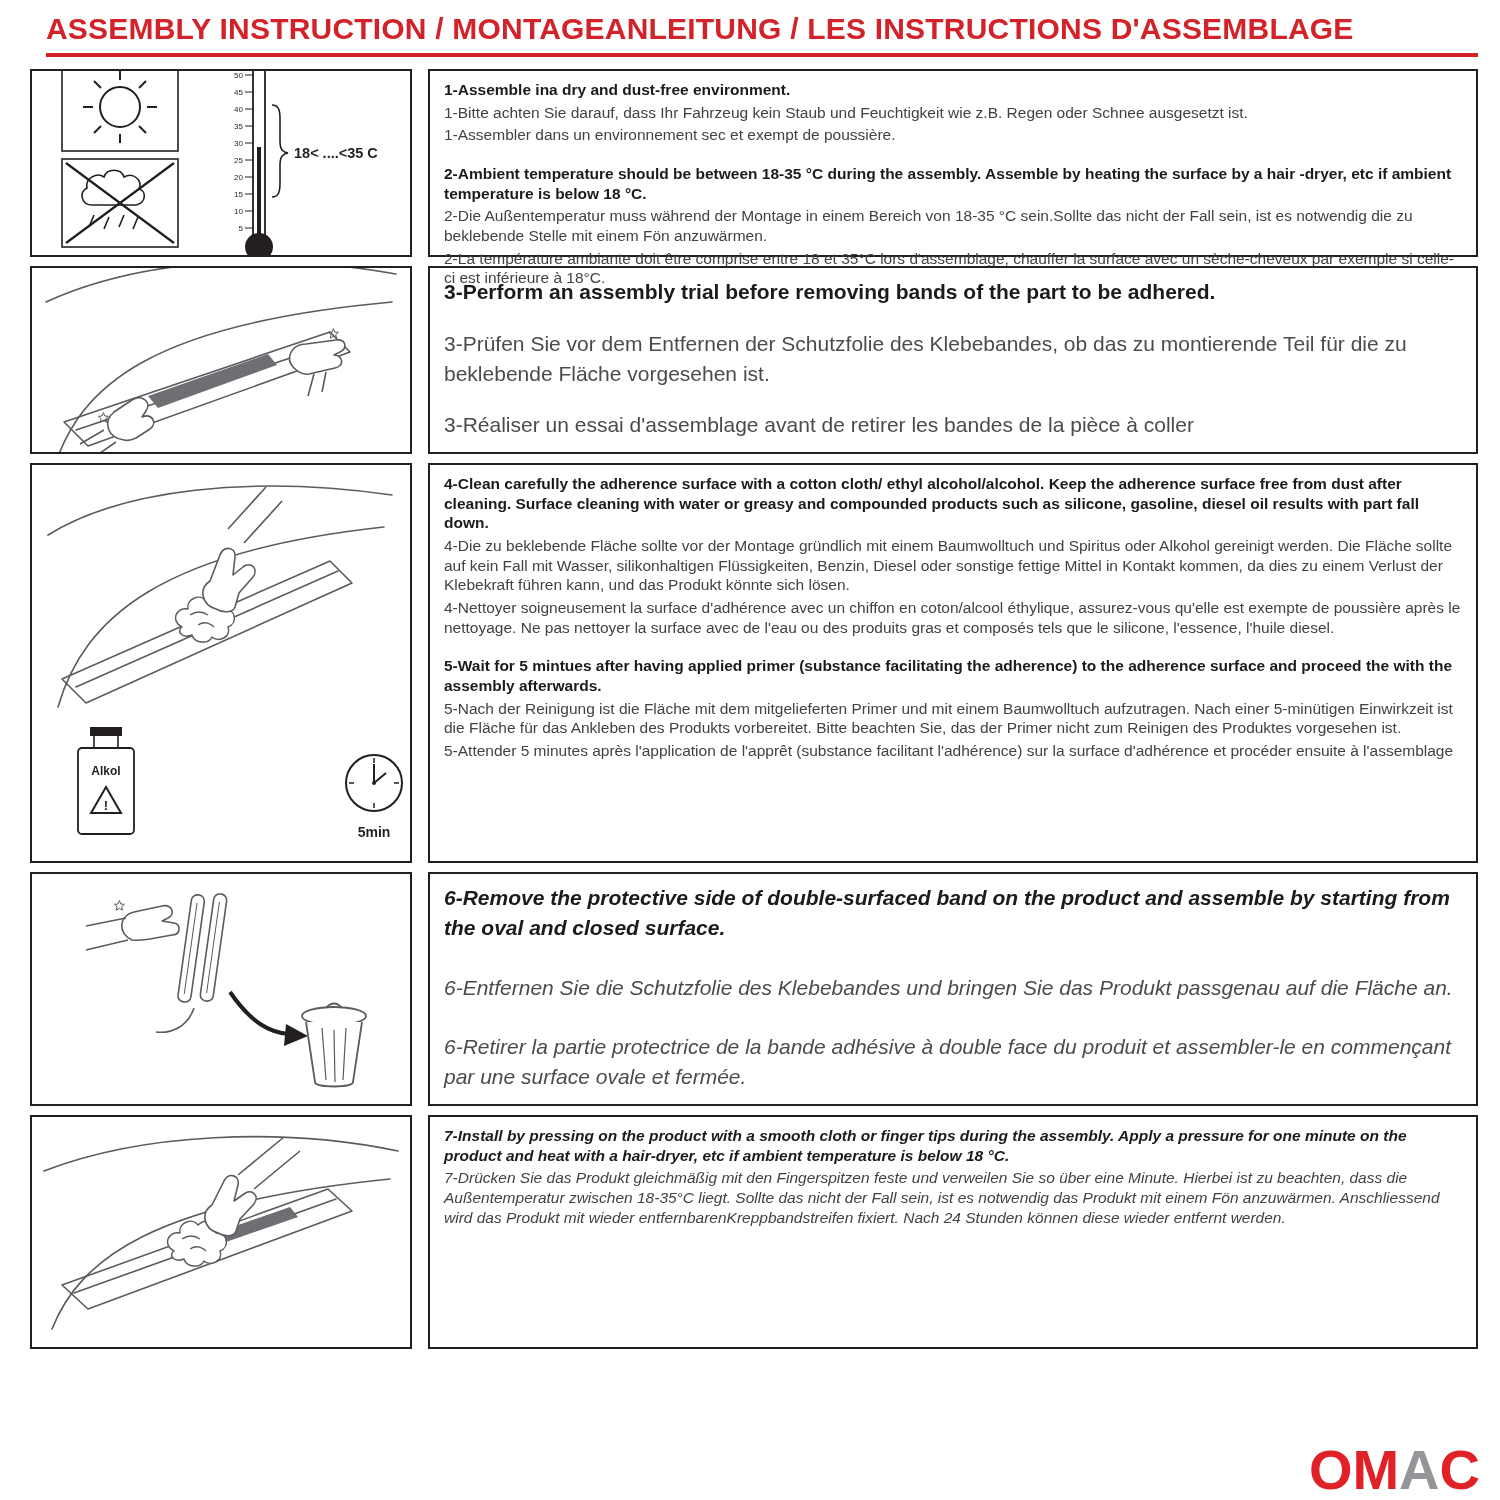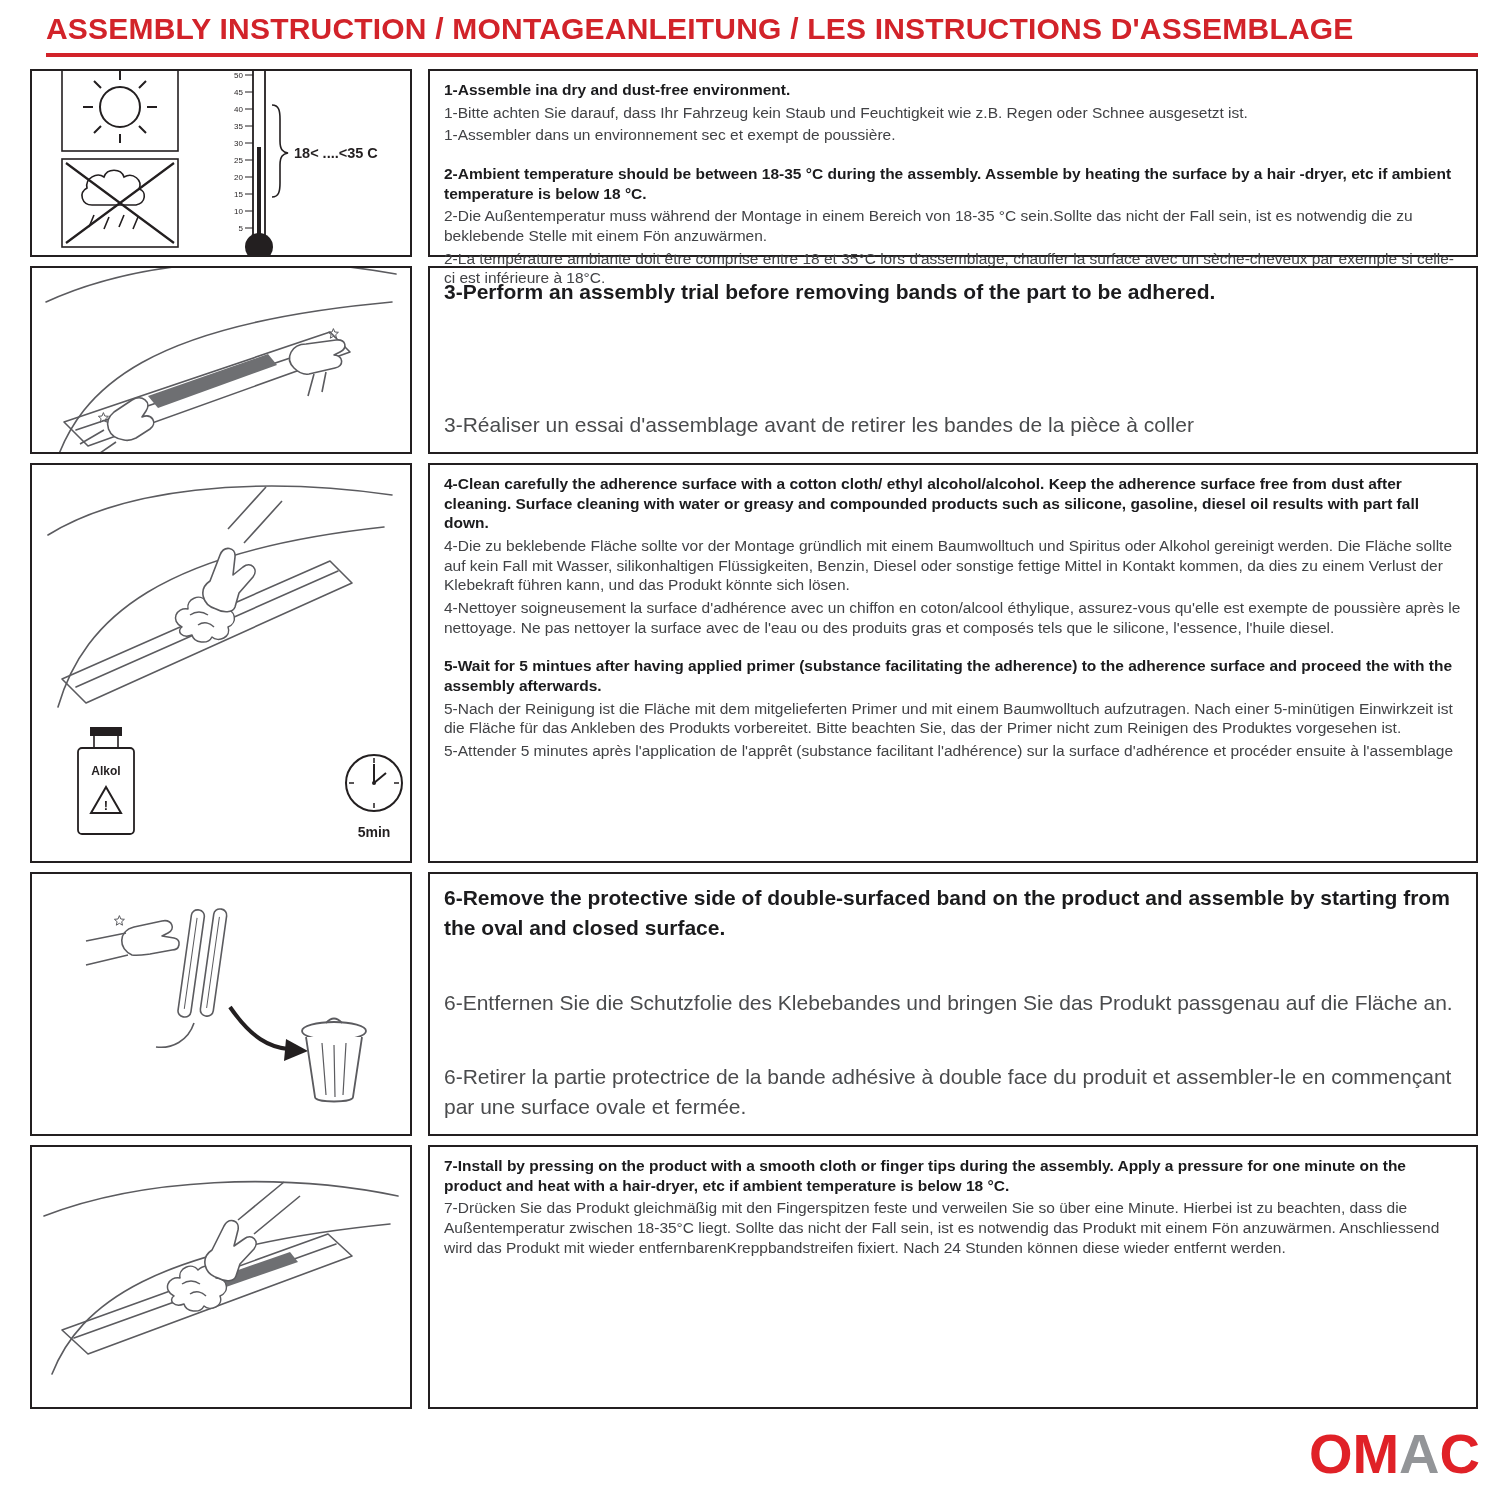--- a/index.html
+++ b/index.html
@@ -4,27 +4,27 @@
 <style>
   html,body{margin:0;padding:0;width:1500px;height:1500px;background:#ffffff;}
   body{font-family:"Liberation Sans",sans-serif;color:#2d2d2f;position:relative;overflow:hidden;}
   .page{position:absolute;inset:0;padding:12px 22px 0 30px;}
   .title{color:#d2232a;font-size:30px;font-weight:700;letter-spacing:.2px;padding-left:16px;margin-bottom:7px;white-space:nowrap;}
   .rule{height:4px;background:#d2232a;margin-left:16px;margin-bottom:12px;}
   .row{display:flex;gap:16px;margin-bottom:9px;}
   .illus{flex:0 0 382px;border:2px solid #231f20;background:#fff;display:flex;align-items:center;justify-content:center;overflow:hidden;box-sizing:border-box;}
   .tbox{flex:1;border:2px solid #231f20;padding:9px 14px;box-sizing:border-box;display:flex;flex-direction:column;}
   .center{justify-content:space-between;}
-  .h236{height:188px;} .h400{height:400px;} .h234{height:264px;}
+  .h236{height:188px;} .h400{height:400px;} .h234{height:234px;font-style:italic;}
   p{margin:0 0 3px 0;}
   .fs-s{font-size:15.5px;line-height:1.27;color:#414245;}
   .fs-l{font-size:21px;line-height:1.42;color:#4a4b4d;}
   p.b{font-weight:700;color:#1b1b1d;}
   p.mt{margin-top:16px;}
-  .logo{position:absolute;right:20px;bottom:18px;font-size:56px;font-weight:800;line-height:1;letter-spacing:0;}
+  .logo{position:absolute;right:20px;bottom:2px;font-size:56px;font-weight:800;line-height:1;letter-spacing:0;}
   .logo .r{color:#e02127;} .logo .g{color:#939598;}
   svg{display:block;}
   svg text{font-family:"Liberation Sans",sans-serif;fill:#231f20;}
 </style>
 </head>
 <body>
 
 <div class="page">
 
   <div class="title">ASSEMBLY INSTRUCTION / MONTAGEANLEITUNG / LES INSTRUCTIONS D'ASSEMBLAGE</div>
@@ -95,20 +95,21 @@
         </g>
         <g fill="#fff" stroke="#5b5b5f" stroke-width="1.6" stroke-linejoin="round">
           <path d="M262,124 c-10,-10 -2,-24 12,-24 l30,-4 c10,-1 12,8 4,12 l-6,3 c10,1 10,11 1,13 l-26,6 c-6,1 -11,-2 -15,-6 z"></path>
           <path d="M282,130 l-6,22 M294,128 l-4,20" fill="none"></path>
           <path d="M300,88 l1.4,-3.4 1.4,3.4 3.6,0.3 -2.7,2.4 0.8,3.5 -3.1,-1.9 -3.1,1.9 0.8,-3.5 -2.7,-2.4 z" fill="none" stroke-width="1"></path>
         </g>
       </svg>
     </div>
     <div class="tbox fs-l center">
       <p class="b">3-Perform an assembly trial before removing bands of the part to be adhered.</p>
+      <p>3-Prüfen Sie vor dem Entfernen der Schutzfolie des Klebebandes, ob das zu montierende Teil für die zu beklebende Fläche vorgesehen ist.</p>
       <p>3-Réaliser un essai d'assemblage avant de retirer les bandes de la pièce à coller</p>
     </div>
   </div>
 
   <div class="row h400">
     <div class="illus">
       <svg width="378" height="396" viewBox="0 0 378 396">
         <g fill="none" stroke="#5b5b5f" stroke-width="1.6" stroke-linecap="round" stroke-linejoin="round">
           <path d="M16,70 C90,24 220,10 360,30"></path>
           <path d="M26,242 C52,152 130,86 352,62"></path>

